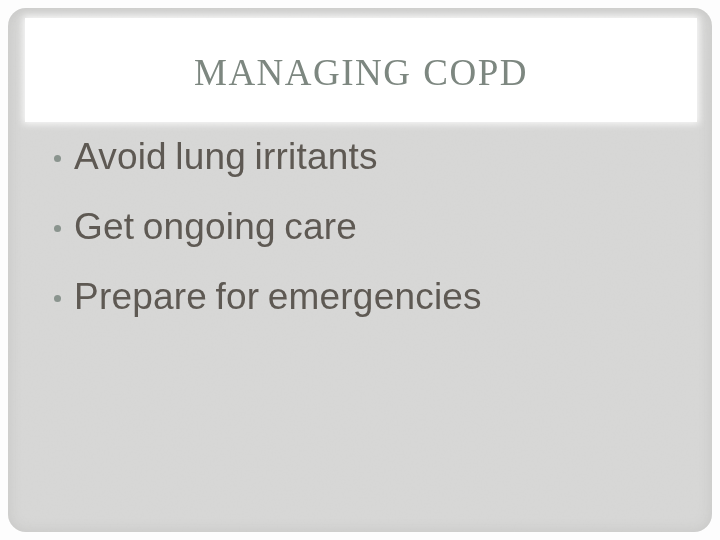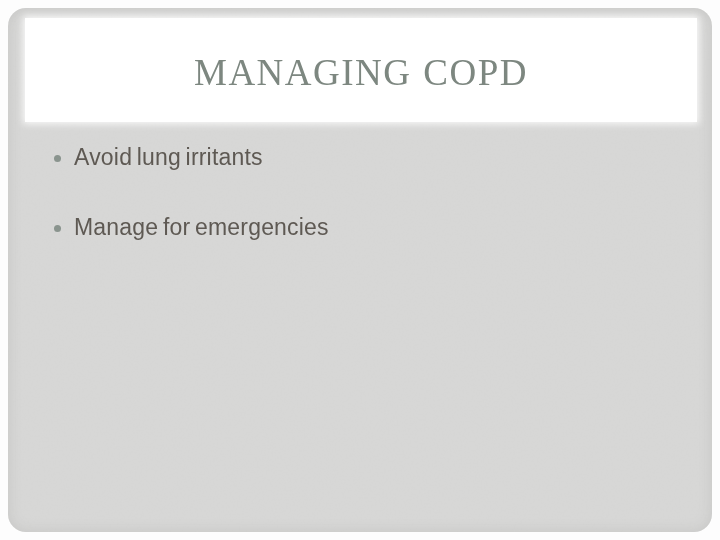--- a/index.html
+++ b/index.html
@@ -79,21 +79,21 @@
     width: 7px;
     height: 7px;
     border-radius: 50%;
     background: #8a948e;
     flex: 0 0 auto;
     margin-right: 13px;
     margin-top: 2px;
   }
   .bullet-text {
     font-family: "Liberation Sans", "DejaVu Sans", sans-serif;
-    font-size: 23px;
+    font-size: 37px;
     font-weight: 300;
     color: #5e5953;
     letter-spacing: 0.2px;
     word-spacing: -2px;
     white-space: nowrap;
   }
 </style>
 </head>
 <body>
 
@@ -112,18 +112,22 @@
       <div class="slide-title">MANAGING COPD</div>
     </div>
 
     <ul class="bullet-list">
       <li class="bullet-item">
         <span class="bullet-dot-icon"></span>
         <span class="bullet-text">Avoid lung irritants</span>
       </li>
       <li class="bullet-item">
         <span class="bullet-dot-icon"></span>
-        <span class="bullet-text">Manage for emergencies</span>
+        <span class="bullet-text">Get ongoing care</span>
+      </li>
+      <li class="bullet-item">
+        <span class="bullet-dot-icon"></span>
+        <span class="bullet-text">Prepare for emergencies</span>
       </li>
     </ul>
 
   </div>
 </div>
 
 </body></html>

